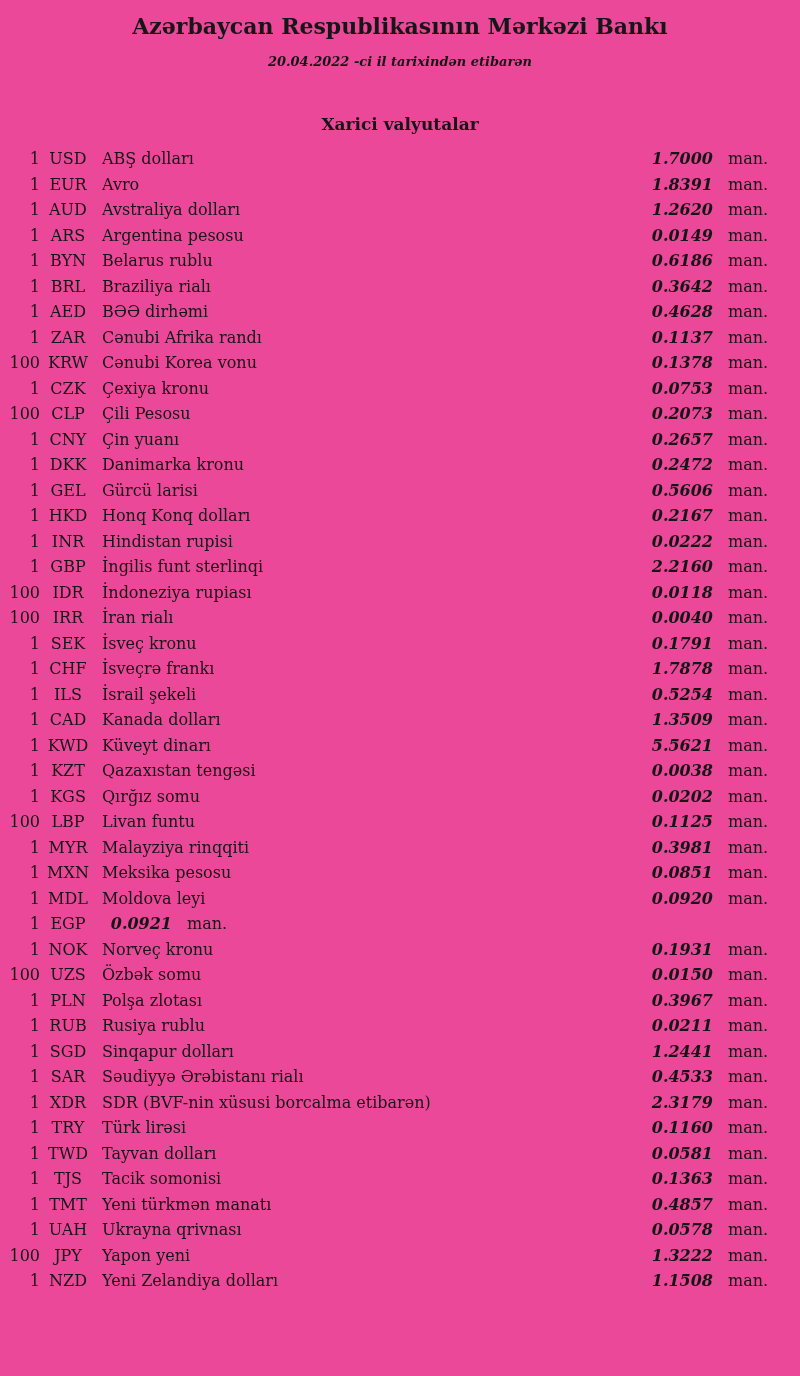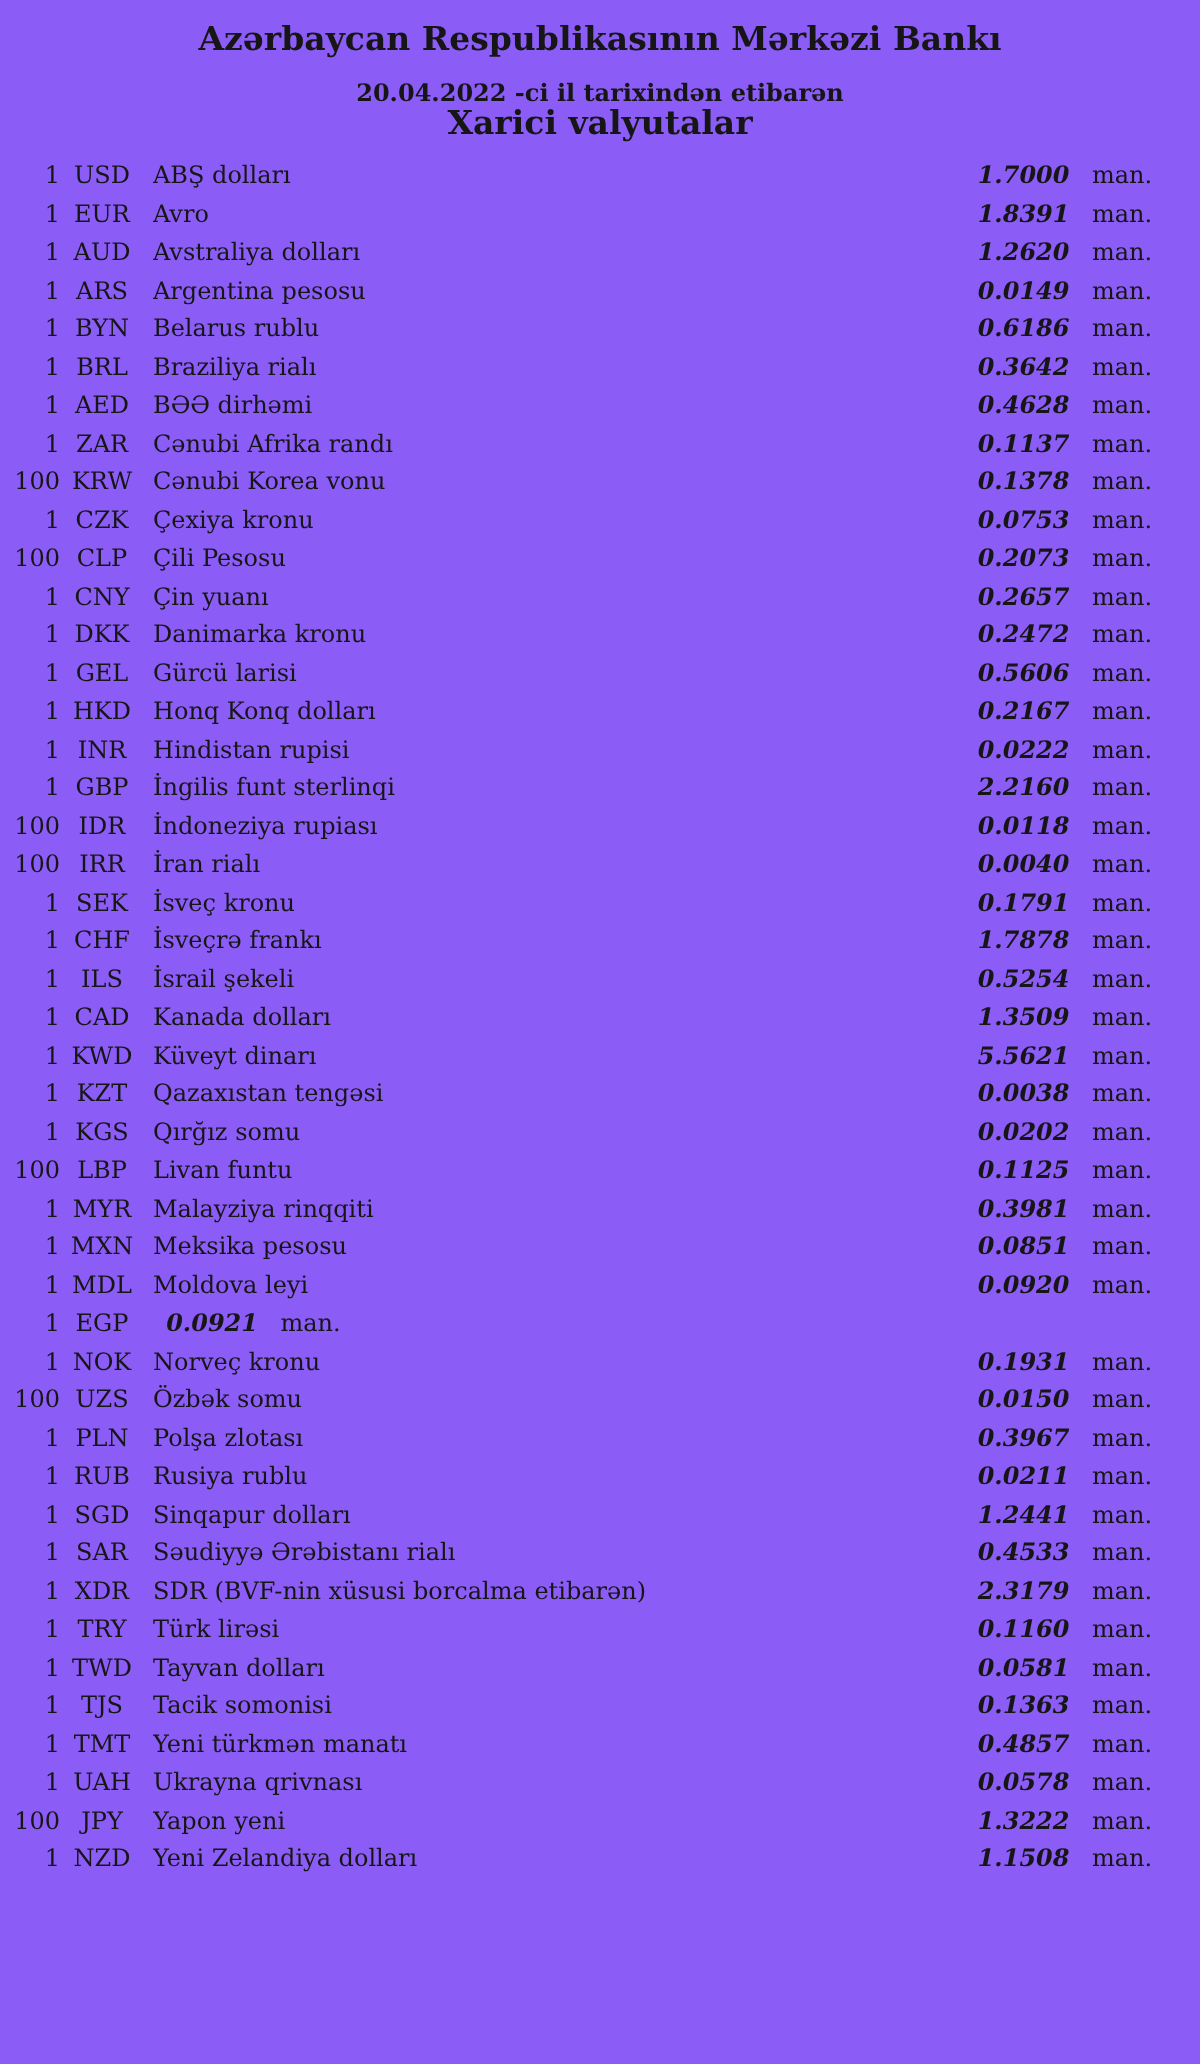--- a/index.html
+++ b/index.html
@@ -10,53 +10,55 @@
     width: 800px;
     height: 1376px;
     font-family: "DejaVu Serif", "Liberation Serif", serif;
     color: #161616;
     overflow: hidden;
   }
   .page {
     width: 800px;
     height: 1376px;
     padding-top: 12px;
-    background: #8b5cf6;
+    background: #ec4899;
   }
   .bank-name {
     text-align: center;
     font-size: 22px;
     line-height: 28px;
     font-weight: bold;
   }
   .hdr-date {
     margin-top: 12px;
     text-align: center;
-    font-size: 16px;
+    font-size: 13px;
     line-height: 20px;
     font-weight: bold;
+    font-style: italic;
   }
   .hdr-scope {
     margin-top: 8px;
     text-align: center;
     font-size: 17px;
     line-height: 22px;
     font-weight: bold;
   }
   .hdr-bulletin {
     margin-top: 6px;
     text-align: center;
     font-size: 18px;
     line-height: 22px;
     font-weight: bold;
     letter-spacing: 0.5px;
   }
   .section-title {
-    text-align: center;
-    font-size: 22px;
+    margin-top: 42px;
+    text-align: center;
+    font-size: 17px;
     line-height: 20px;
     font-weight: bold;
   }
   .rates-table {
     margin-top: 12px;
   }
   .rate-row {
     display: flex;
     align-items: baseline;
     height: 25.5px;

